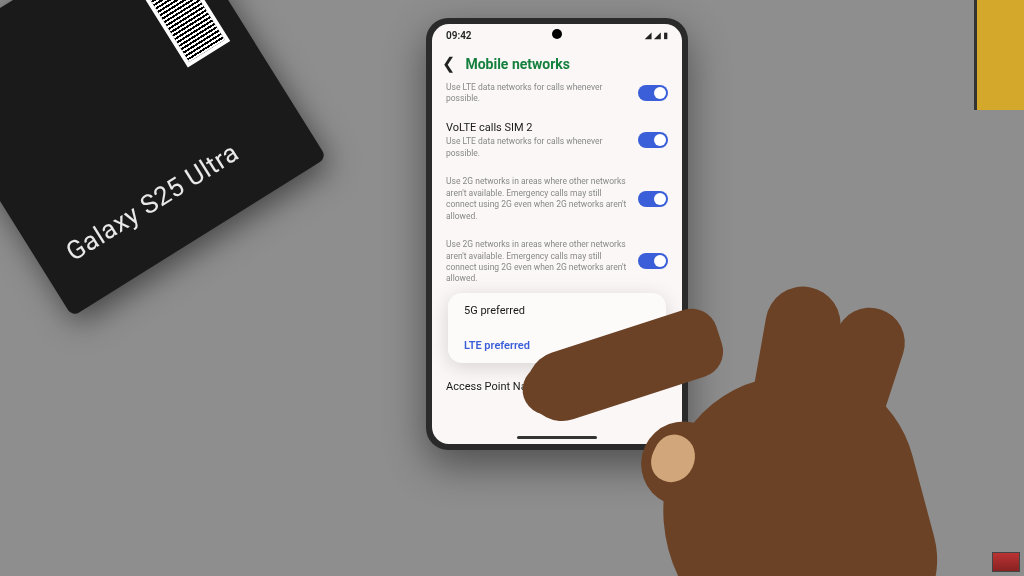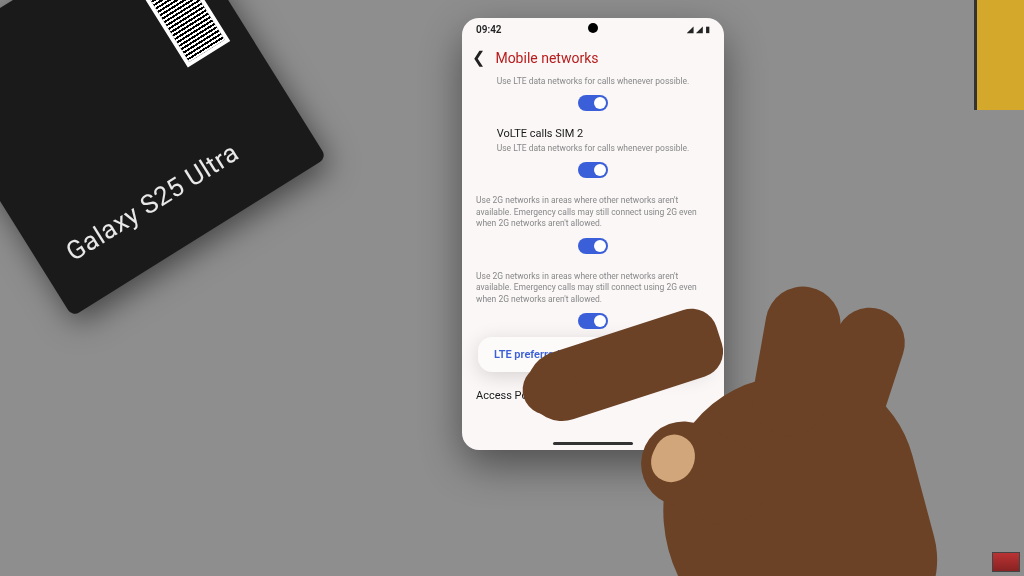--- a/index.html
+++ b/index.html
@@ -55,22 +55,22 @@
 
   
   .phone {
     position: absolute;
     top: 18px;
     left: 426px;
     width: 262px;
     height: 432px;
     background: #2a2a2a;
     border-radius: 22px;
+    padding: 6px;
     box-shadow: 0 15px 40px rgba(0,0,0,0.45);
-    margin-left: 36px;
   }
   .screen {
     width: 100%;
     height: 100%;
     background: #fbf7f7;
     border-radius: 17px;
     overflow: hidden;
     position: relative;
     display: flex;
     flex-direction: column;
@@ -112,37 +112,36 @@
     padding: 8px 12px 8px 10px;
     gap: 10px;
   }
   .back-arrow {
     font-size: 16px;
     color: #222;
     font-weight: 300;
   }
   .header-title {
     font-size: 14px;
-    font-weight: 400;
-    color: #b91c1c;
+    font-weight: 700;
+    color: #15803d;
   }
 
   
   .settings-list {
     flex: 1;
     overflow: hidden;
     padding: 0 0px;
   }
   .setting-row {
     display: flex;
     align-items: center;
     justify-content: space-between;
     padding: 8px 14px;
     gap: 8px;
-    flex-direction: column;
   }
   .setting-text {
     flex: 1;
   }
   .setting-title {
     font-size: 11px;
     color: #1a1a1a;
     line-height: 1.3;
   }
   .setting-desc {
@@ -355,20 +354,21 @@
       </div>
 
       <div class="setting-row">
         <div class="setting-text">
           <div class="setting-desc">Use 2G networks in areas where other networks aren't available. Emergency calls may still connect using 2G even when 2G networks aren't allowed.</div>
         </div>
         <div class="toggle"></div>
       </div>
 
       <div class="popup">
+        <div class="popup-item">5G preferred</div>
         <div class="popup-item selected">LTE preferred</div>
       </div>
 
       <div class="plain-row" style="margin-top:6px;">Access Point Names</div>
 
 
     </div>
 
     <div class="nav-indicator"></div>
   </div>

